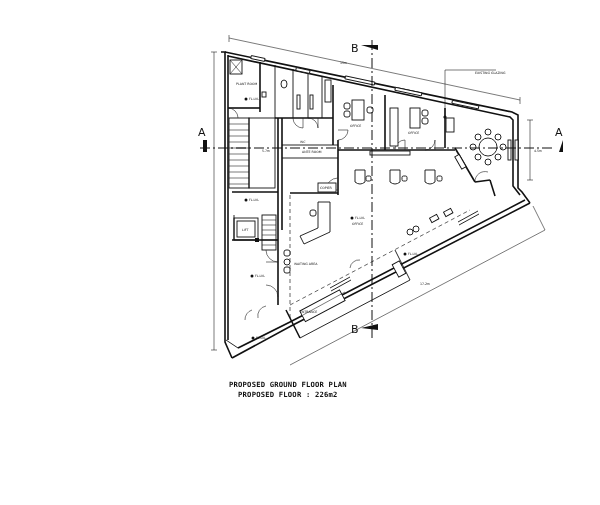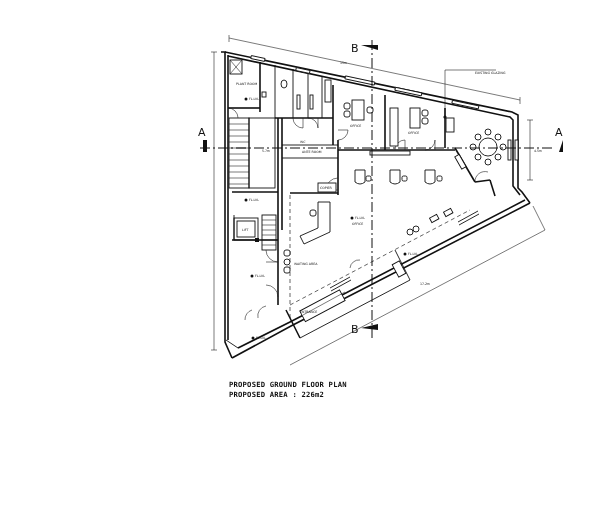--- a/index.html
+++ b/index.html
@@ -6,21 +6,21 @@
   body { width: 600px; height: 505px; position: relative; overflow: hidden; font-family: "DejaVu Sans", sans-serif; }
   #plan { position: absolute; left: 0; top: 0; width: 600px; height: 505px; }
   .w { stroke: #111; fill: none; stroke-width: 1.6; }
   .wt { stroke: #111; fill: none; stroke-width: 0.9; }
   .th { stroke: #222; fill: none; stroke-width: 0.6; }
   .cl { stroke: #111; stroke-width: 1; stroke-dasharray: 10 3 2 3; fill: none; }
   .dash { stroke: #222; stroke-width: 0.7; stroke-dasharray: 4 3; fill: none; }
   .furn { stroke: #111; fill: #fff; stroke-width: 0.9; }
   .tiny { font-family: "DejaVu Sans", sans-serif; font-size: 3.2px; fill: #111; }
   .mark { font-family: "DejaVu Sans", sans-serif; font-size: 11px; fill: #111; }
-  .caption { position: absolute; left: 229px; top: 380px; font-family: "DejaVu Sans Mono", monospace; font-size: 7.2px; line-height: 10px; color: #111; letter-spacing: 0.2px; font-weight: bold; }
+  .caption { position: absolute; left: 229px; top: 380px; font-family: "DejaVu Sans Mono", monospace; font-size: 7.2px; line-height: 10px; color: #111; letter-spacing: 0.2px; font-weight: bold; text-align: center; }
   .caption div { white-space: nowrap; }
 </style>
 </head>
 <body>
 
 <svg id="plan" viewBox="0 0 600 505" xmlns="http://www.w3.org/2000/svg">
 
   <g>
     <line class="th" x1="229" y1="38" x2="520" y2="100"></line>
     <line class="th" x1="229" y1="35" x2="229" y2="42"></line>
@@ -263,14 +263,14 @@
 
   <g>
     <line class="th" x1="445" y1="70" x2="496" y2="70"></line>
     <line class="th" x1="445" y1="70" x2="445" y2="117"></line>
     <circle cx="445" cy="117" r="1.6" fill="#111"></circle>
   </g>
 </svg>
 
 <div class="caption">
   <div>PROPOSED GROUND FLOOR PLAN</div>
-  <div>PROPOSED AREA : 226m2</div>
+  <div>PROPOSED FLOOR : 226m2</div>
 </div>
 
 </body></html>

